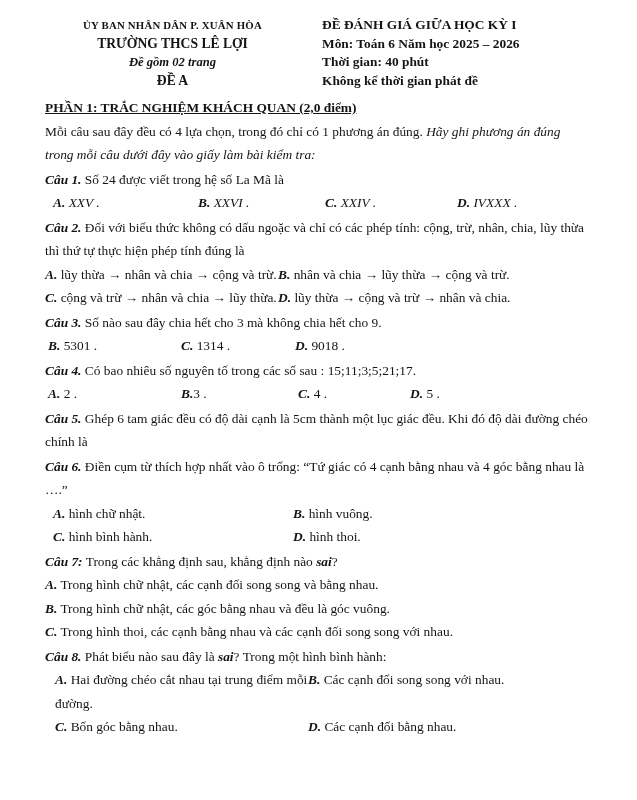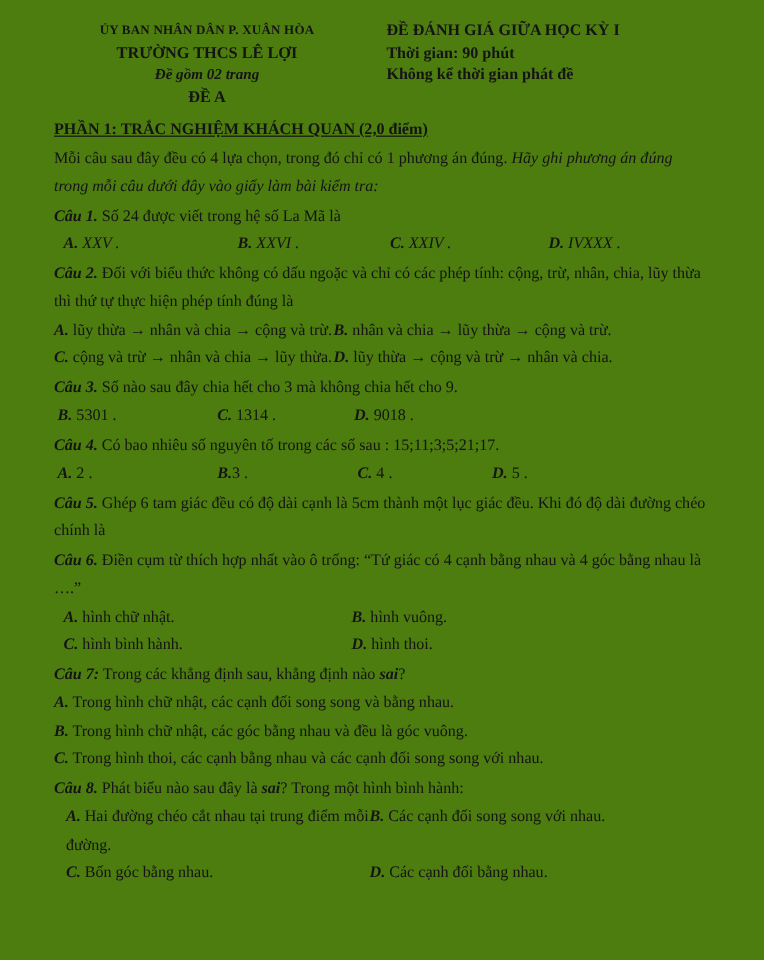--- a/index.html
+++ b/index.html
@@ -1,17 +1,17 @@
 <!DOCTYPE html>
 <html lang="vi"><head>
 <meta charset="utf-8">
 <style>
   html,body { margin:0; padding:0; background:#e8e8e8; }
   .page {
-    width:637px; height:800px; margin:0 auto; background:#4d7c0f;
+    width:637px; height:800px; margin:0 auto; background:#ffffff;
     font-family:"Liberation Serif","DejaVu Serif",serif;
     color:#141414; font-size:13.4px; line-height:23.5px;
     box-sizing:border-box; padding:16px 45px 0 45px;
     overflow:hidden;
   }
   p { margin:0; }
   .b { font-weight:bold;font-style:italic; }
   .it { font-style:italic; }
 
   
@@ -49,21 +49,22 @@
 
   <div class="header">
     <div class="h-left">
       <p class="l1">ỦY BAN NHÂN DÂN P. XUÂN HÒA</p>
       <p class="l2">TRƯỜNG THCS LÊ LỢI</p>
       <p class="l3">Đề gồm 02 trang</p>
       <p class="l4">ĐỀ A</p>
     </div>
     <div class="h-right">
       <p>ĐỀ ĐÁNH GIÁ GIỮA HỌC KỲ I</p>
-      <p>Thời gian: 90 phút</p>
+      <p>Môn: Toán 6 Năm học 2025 – 2026</p>
+      <p>Thời gian: 40 phút</p>
       <p>Không kể thời gian phát đề</p>
     </div>
   </div>
 
   <p class="section-title">PHẦN 1: TRẮC NGHIỆM KHÁCH QUAN (2,0 điểm)</p>
 
   <p class="intro"><span>Mỗi câu sau đây đều có 4 lựa chọn, trong đó chỉ có 1 phương án đúng. </span><span class="it">Hãy ghi phương án đúng trong mỗi câu dưới đây vào giấy làm bài kiểm tra:</span></p>
 
   <div class="q">
     <p class="q-text"><span class="b">Câu 1.</span><span> Số 24 được viết trong hệ số La Mã là</span></p>

